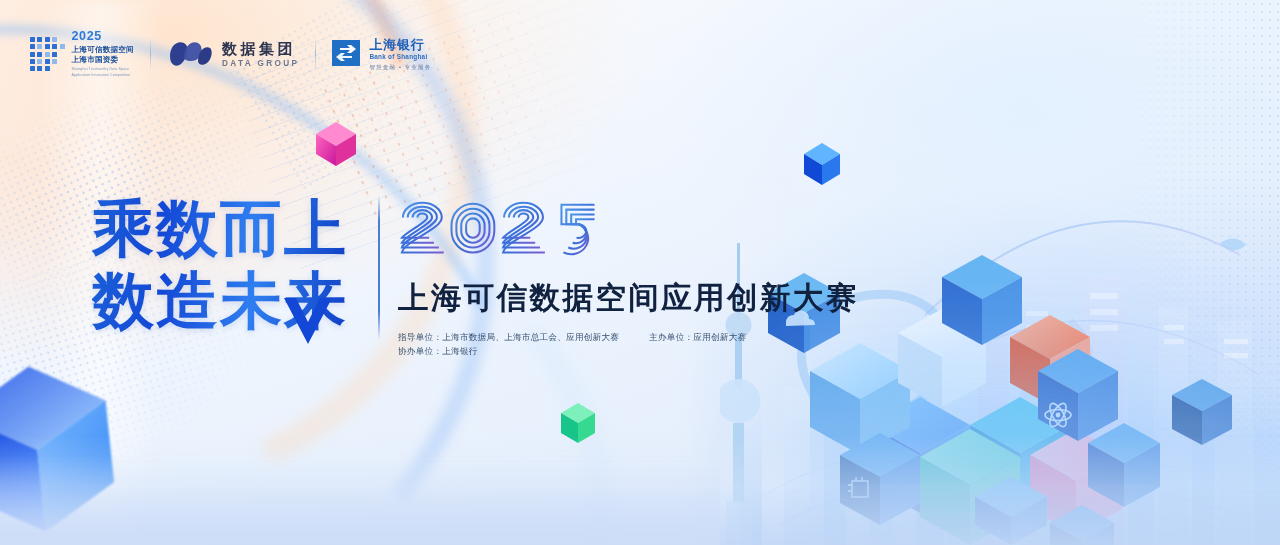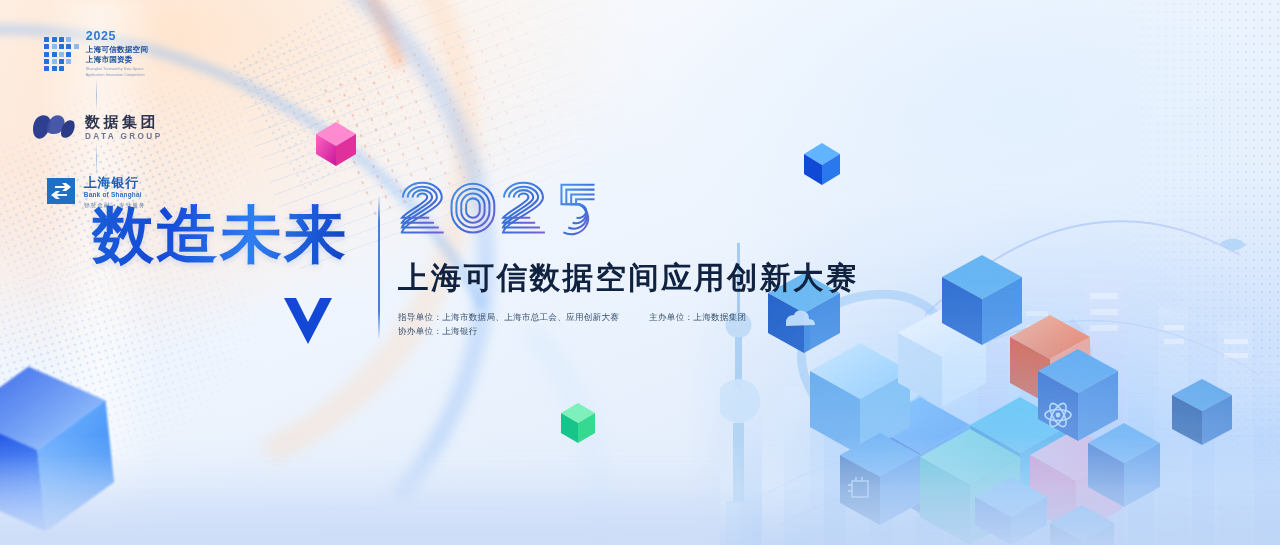--- a/index.html
+++ b/index.html
@@ -65,21 +65,21 @@
       background-size:16px 11px;
       -webkit-mask-image:linear-gradient(100deg,#000,transparent 70%);
       mask-image:linear-gradient(100deg,#000,transparent 70%);opacity:.75;}
 
   
   .lightcol{position:absolute;left:40px;top:0;width:120px;height:545px;
       background:linear-gradient(to right, rgba(255,255,255,0), rgba(255,255,255,.55), rgba(255,255,255,0));
       filter:blur(6px);}
 
   
-  .logos{position:absolute;left:30px;top:30px;display:flex;align-items:center;gap:0;flex-direction:column;}
+  .logos{position:absolute;left:30px;top:30px;display:flex;align-items:center;gap:0;}
   .logo-block{display:flex;align-items:center;}
   .sep{width:1px;height:34px;background:linear-gradient(to bottom,rgba(150,180,220,0),rgba(140,175,220,.75),rgba(150,180,220,0));margin:0 16px;}
 
   
   .cm{display:flex;align-items:center;gap:7px;}
   .cm-grid{display:grid;grid-template-columns:repeat(5,5px);grid-auto-rows:5px;gap:2.4px;}
   .cm-grid i{display:block;width:5px;height:5px;background:#2b6fd6;border-radius:.5px;}
   .cm-grid i.lt{background:#8fb9ec;}
   .cm-grid i.off{background:transparent;}
   .cm-txt{display:flex;flex-direction:column;line-height:1;}
@@ -107,21 +107,21 @@
       -webkit-background-clip:text;background-clip:text;color:transparent;
       font-family:"DejaVu Sans","Liberation Sans",sans-serif;
       filter:drop-shadow(0 2px 3px rgba(30,90,200,.16));white-space:nowrap;}
   .sl-line.l2{margin-top:6px;}
   .sl-check{position:absolute;left:186px;top:96px;width:60px;height:58px;}
 
   .divider{position:absolute;left:378px;top:195px;width:2px;height:145px;
       background:linear-gradient(to bottom,rgba(60,120,215,0),rgba(45,105,205,.85) 18%,rgba(45,105,205,.85) 80%,rgba(60,120,215,0));}
 
   
-  .titleblock{position:absolute;left:398px;top:176px;}
+  .titleblock{position:absolute;left:398px;top:196px;}
   .year{height:72px;}
   .maintitle{font-size:30.5px;font-weight:800;color:#10223f;letter-spacing:2.4px;
       margin-top:6px;white-space:nowrap;
       font-family:"DejaVu Sans","Liberation Sans",sans-serif;}
   .credits{margin-top:12px;}
   .cred-row{display:flex;line-height:1.6;white-space:nowrap;}
   .cred{font-size:8.6px;color:#37516f;letter-spacing:.25px;}
   .cred.host{margin-left:30px;}
 
   
@@ -501,20 +501,21 @@
       </svg>
       <div class="bos-txt">
         <div class="bos-cn">上海银行</div>
         <div class="bos-en">Bank of Shanghai</div>
         <div class="bos-tag">智慧金融 • 专业服务</div>
       </div>
     </div>
   </div>
 
   <div class="slogan">
+    <div class="sl-line">乘数而上</div>
     <div class="sl-line l2">数造未来</div>
     <svg class="sl-check" viewBox="0 0 60 58">
       <path d="M6 6 L30 52 L54 6 L42 6 L30 30 L18 6 Z" fill="#1348d6"></path>
     </svg>
   </div>
 
   <div class="divider"></div>
 
   <div class="titleblock">
     <svg class="year" viewBox="0 0 210 74">
@@ -556,21 +557,21 @@
           <path d="M46 14 h-29 v15 h13 a11 10.5 0 1 1 -11 24"></path>
           <path d="M46 19 h-24 v10 h8 a6.5 6 0 1 1 -6.5 19"></path>
           <path d="M46 24 h-19 v5 h3 a2.5 2 0 1 1 -2.5 14"></path>
         </g>
       </g>
     </svg>
     <div class="maintitle">上海可信数据空间应用创新大赛</div>
     <div class="credits">
       <div class="cred-row">
         <span class="cred">指导单位：上海市数据局、上海市总工会、应用创新大赛</span>
-        <span class="cred host">主办单位：上海数据集团</span>
+        <span class="cred host">主办单位：应用创新大赛</span>
       </div>
       <div class="cred-row">
         <span class="cred">协办单位：上海银行</span>
       </div>
     </div>
   </div>
 
 </div>
 
 </body></html>

